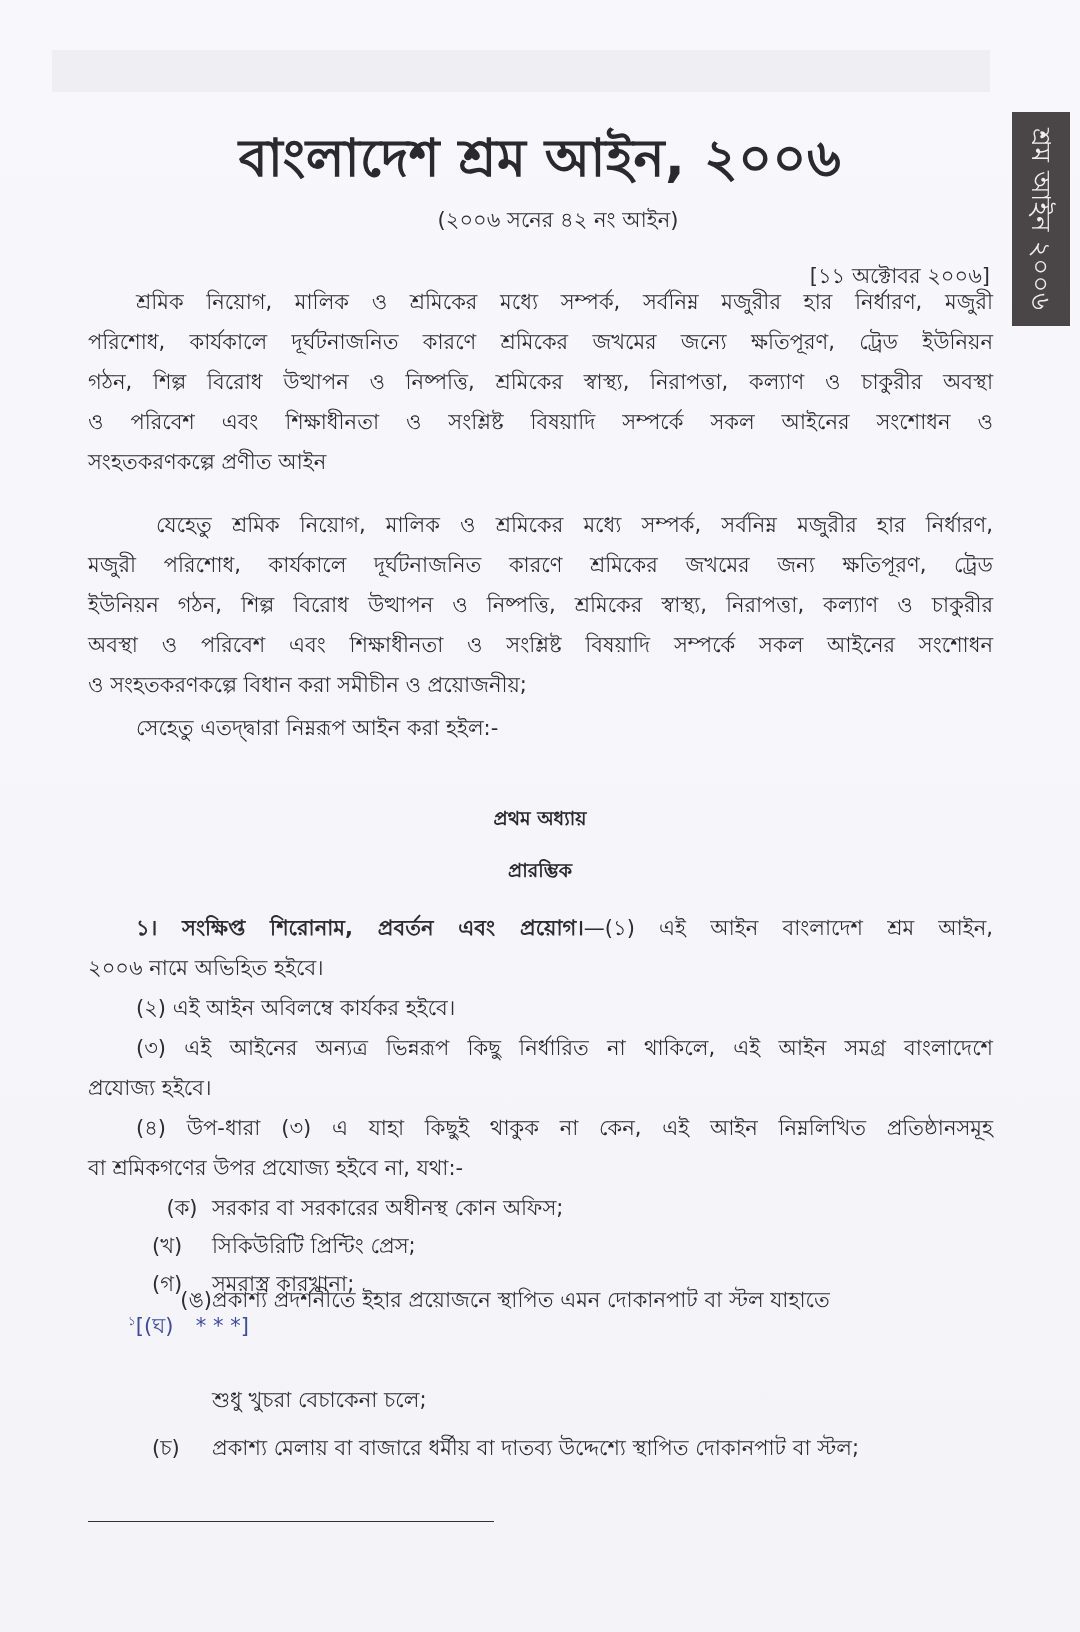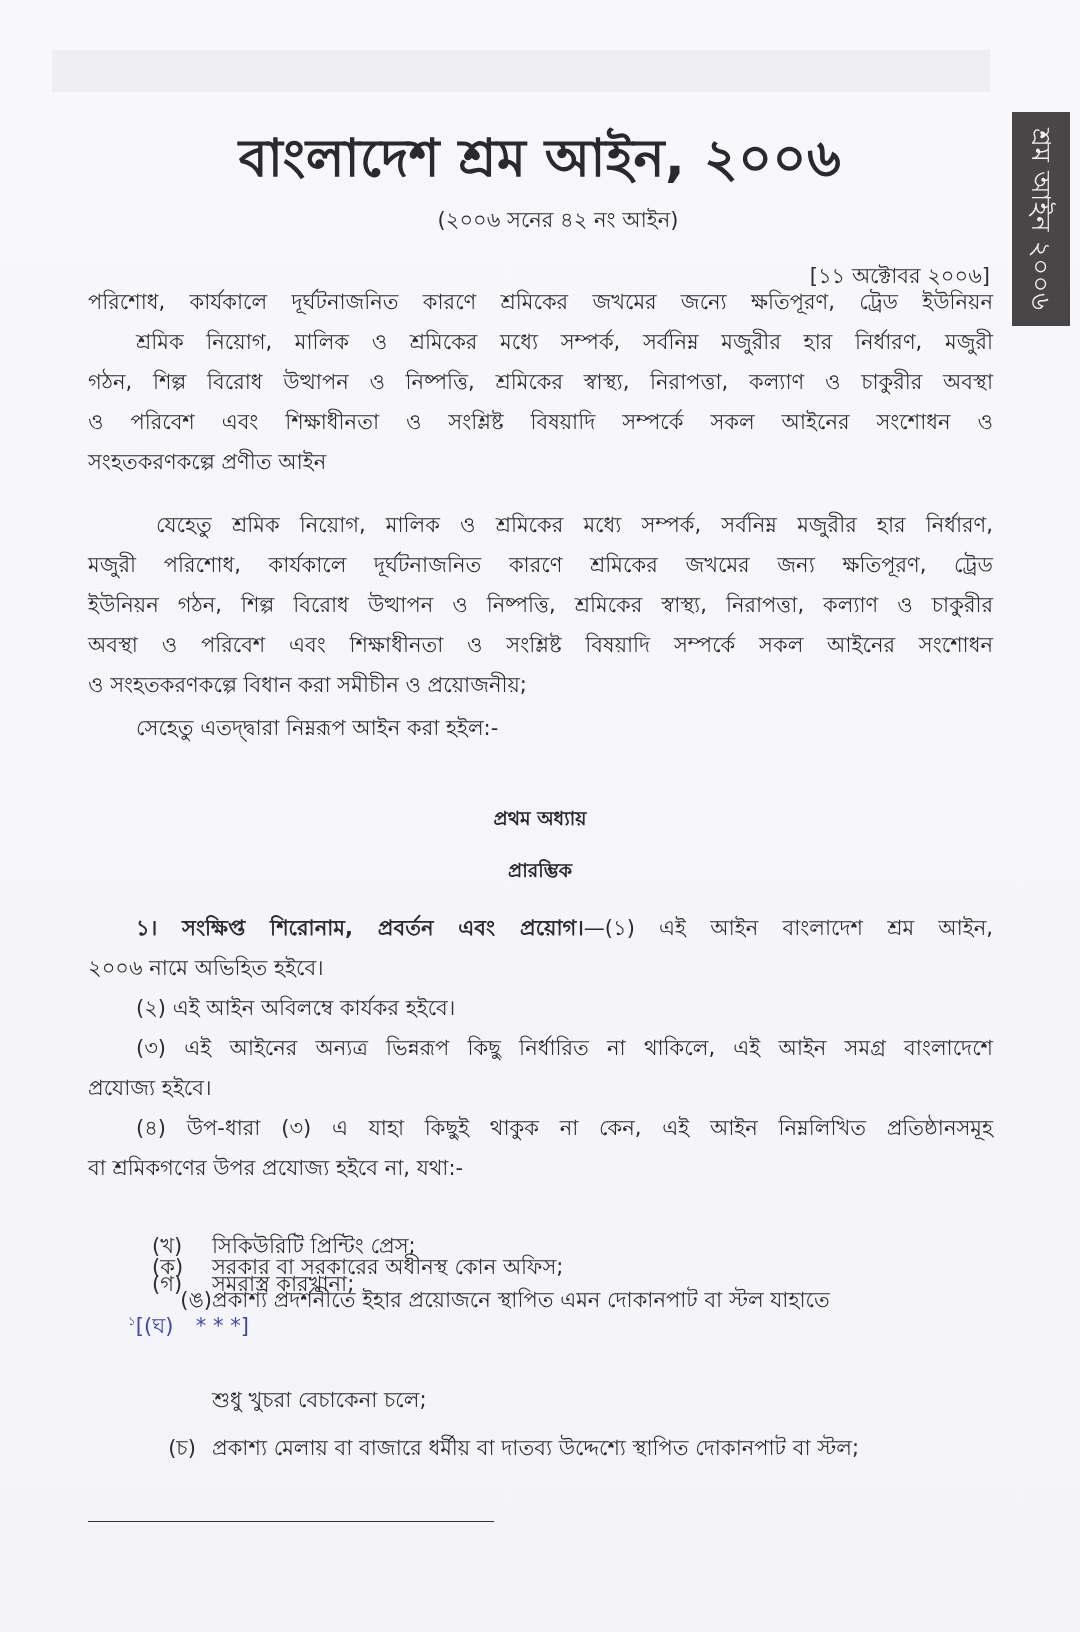--- a/index.html
+++ b/index.html
@@ -150,22 +150,22 @@
     <span class="side-tab-text">শ্রম আইন ২০০৬</span>
   </div>
 
   <div class="title">বাংলাদেশ শ্রম আইন, ২০০৬</div>
 
   <div class="act-no">(২০০৬ সনের ৪২ নং আইন)</div>
 
   <div class="date">[১১ অক্টোবর ২০০৬]</div>
 
   <div class="para" style="top:282px;">
+    <span class="line indent">শ্রমিক নিয়োগ, মালিক ও শ্রমিকের মধ্যে সম্পর্ক, সর্বনিম্ন মজুরীর হার নির্ধারণ, মজুরী</span>
     <span class="line">পরিশোধ, কার্যকালে দূর্ঘটনাজনিত কারণে শ্রমিকের জখমের জন্যে ক্ষতিপূরণ, ট্রেড ইউনিয়ন</span>
-    <span class="line indent">শ্রমিক নিয়োগ, মালিক ও শ্রমিকের মধ্যে সম্পর্ক, সর্বনিম্ন মজুরীর হার নির্ধারণ, মজুরী</span>
     <span class="line">গঠন, শিল্প বিরোধ উত্থাপন ও নিষ্পত্তি, শ্রমিকের স্বাস্থ্য, নিরাপত্তা, কল্যাণ ও চাকুরীর অবস্থা</span>
     <span class="line">ও পরিবেশ এবং শিক্ষাধীনতা ও সংশ্লিষ্ট বিষয়াদি সম্পর্কে সকল আইনের সংশোধন ও</span>
     <span class="line last">সংহতকরণকল্পে প্রণীত আইন</span>
   </div>
 
   <div class="para" style="top:708px;">
     <span class="line last indent">সেহেতু এতদ্দ্বারা নিম্নরূপ আইন করা হইল:-</span>
   </div>
 
   <div class="para" style="top:505px;">
@@ -182,39 +182,39 @@
   <div class="para" style="top:908px;">
     <span class="line indent"><span class="section-title">১। সংক্ষিপ্ত শিরোনাম, প্রবর্তন এবং প্রয়োগ।</span><span>—(১) এই আইন বাংলাদেশ শ্রম আইন,</span></span>
     <span class="line last">২০০৬ নামে অভিহিত হইবে।</span>
     <span class="line last indent">(২) এই আইন অবিলম্বে কার্যকর হইবে।</span>
     <span class="line indent">(৩) এই আইনের অন্যত্র ভিন্নরূপ কিছু নির্ধারিত না থাকিলে, এই আইন সমগ্র বাংলাদেশে</span>
     <span class="line last">প্রযোজ্য হইবে।</span>
     <span class="line indent">(৪) উপ-ধারা (৩) এ যাহা কিছুই থাকুক না কেন, এই আইন নিম্নলিখিত প্রতিষ্ঠানসমূহ</span>
     <span class="line last">বা শ্রমিকগণের উপর প্রযোজ্য হইবে না, যথা:-</span>
   </div>
 
-  <div class="sub-item" style="top:1247px;">
+  <div class="sub-item" style="top:1188px;text-align:center;">
     <span class="label">(ক)</span><span>সরকার বা সরকারের অধীনস্থ কোন অফিস;</span>
   </div>
   <div class="sub-item" style="top:1226px;">
     <span class="label">(খ)</span><span>সিকিউরিটি প্রিন্টিং প্রেস;</span>
   </div>
   <div class="sub-item" style="top:1264px;">
     <span class="label">(গ)</span><span>সমরাস্ত্র কারখানা;</span>
   </div>
 
   <div class="amended" style="top:1310px;">
     <sup>১</sup><span class="label">[(ঘ)</span><span>* * *]</span>
   </div>
 
   <div class="sub-item" style="top:1280px;text-align:right;">
     <span class="label">(ঙ)</span><span>প্রকাশ্য প্রদর্শনীতে ইহার প্রয়োজনে স্থাপিত এমন দোকানপাট বা স্টল যাহাতে</span>
   </div>
   <div class="sub-item" style="top:1380px; left:212px;">
     <span>শুধু খুচরা বেচাকেনা চলে;</span>
   </div>
-  <div class="sub-item" style="top:1428px;text-align:center;">
+  <div class="sub-item" style="top:1428px;">
     <span class="label">(চ)</span><span>প্রকাশ্য মেলায় বা বাজারে ধর্মীয় বা দাতব্য উদ্দেশ্যে স্থাপিত দোকানপাট বা স্টল;</span>
   </div>
 
   <div class="footnote-rule"></div>
 
 </div>
 
 </body></html>

